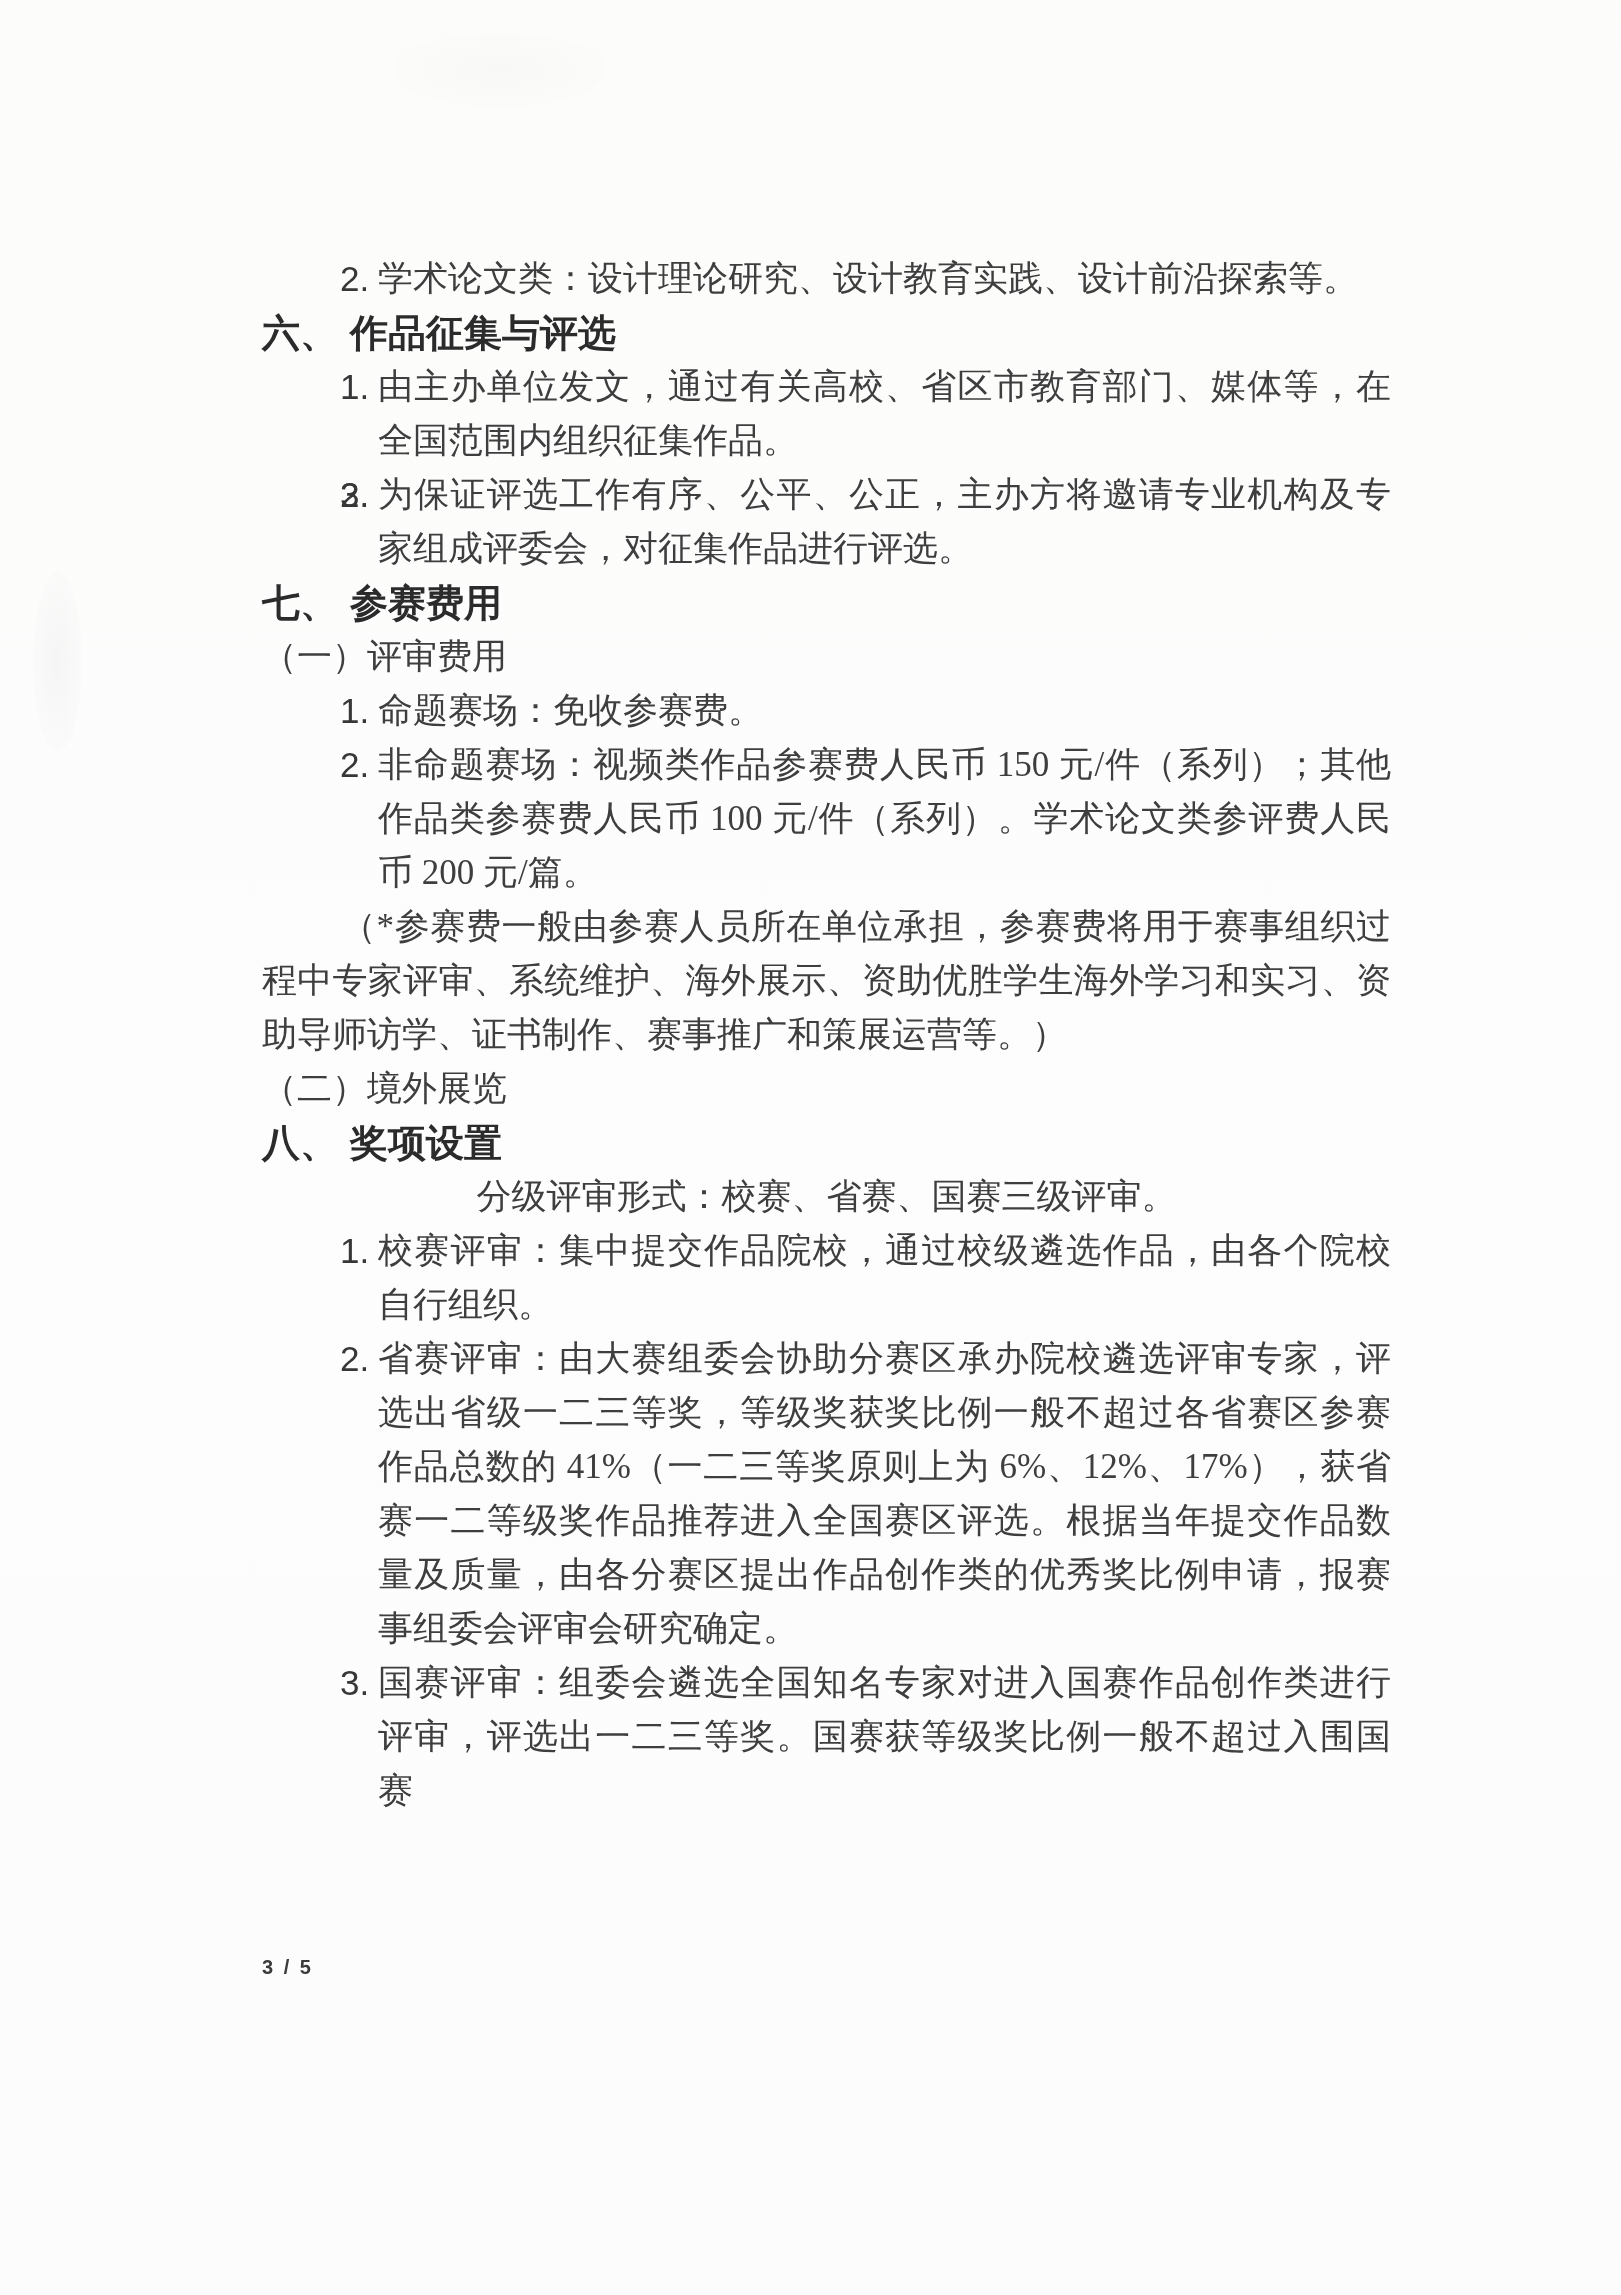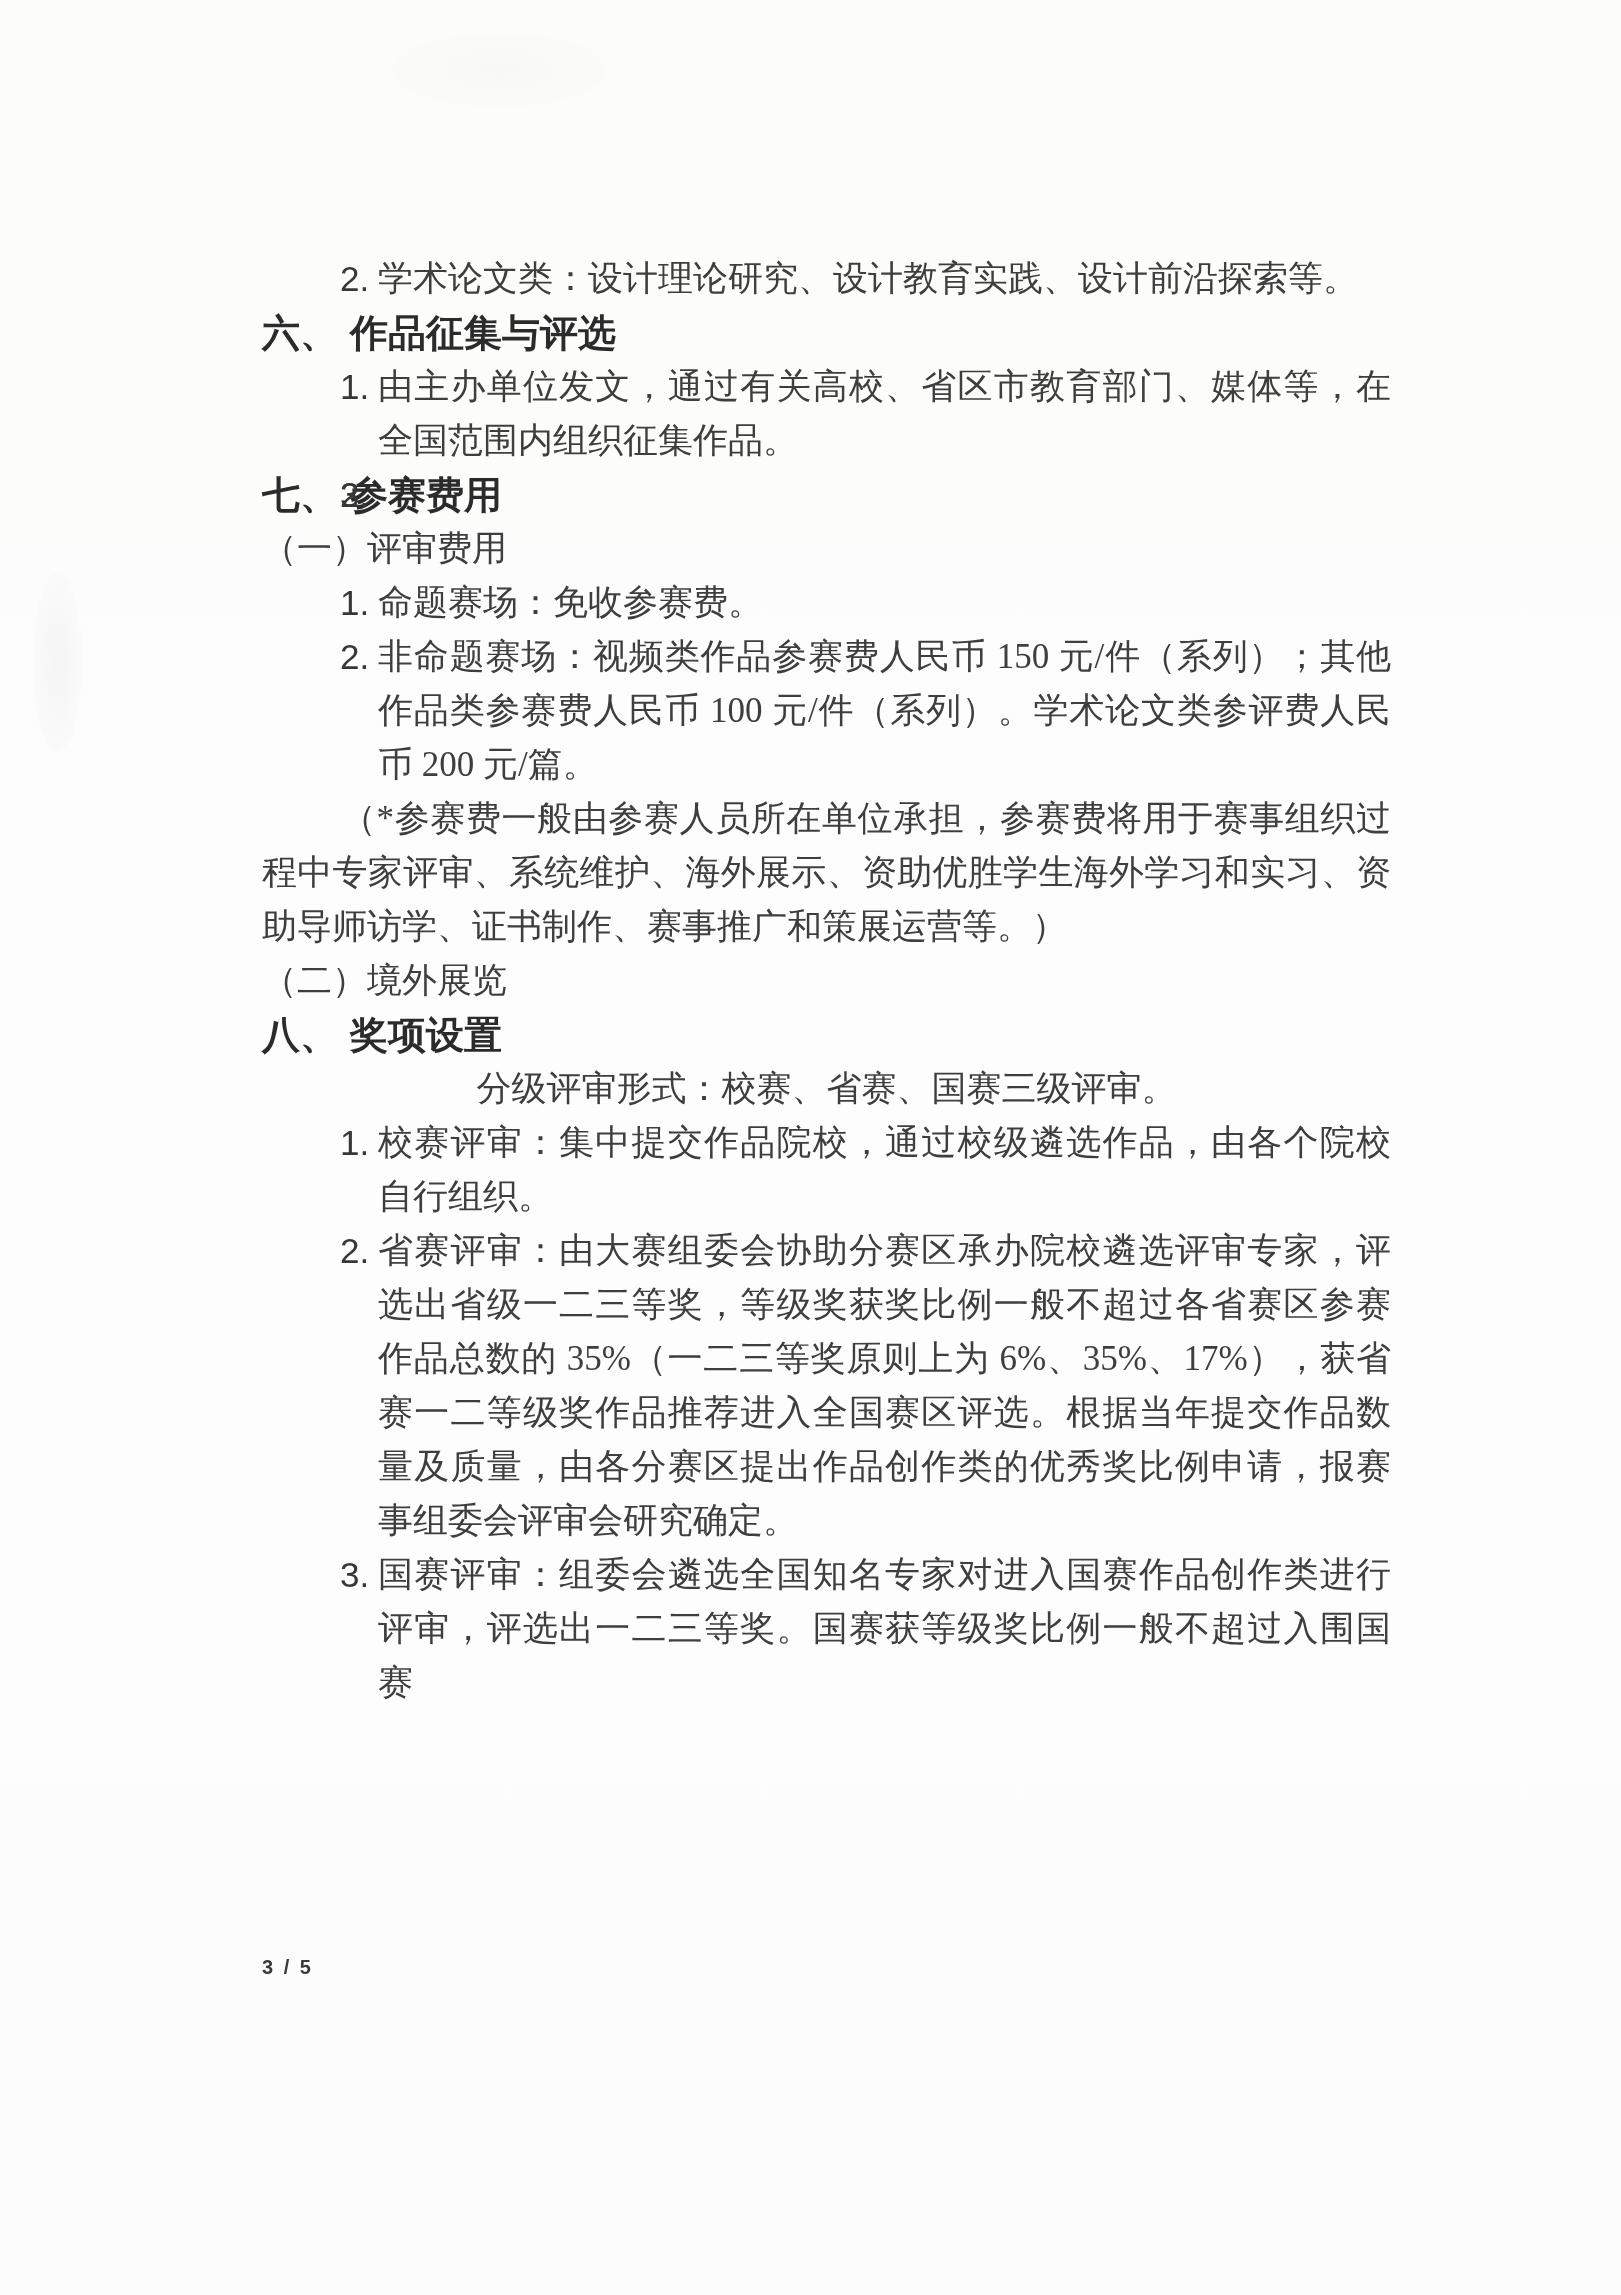--- a/index.html
+++ b/index.html
@@ -82,21 +82,21 @@
 
     <div class="li">
       <span class="num">1.</span><span>由主办单位发文，通过有关高校、省区市教育部门、媒体等，在全国范围内组织征集作品。</span>
     </div>
 
     <div class="li">
       <span class="num">2.</span>
     </div>
 
     <div class="li">
-      <span class="num">3.</span>
+      <span class="num">3.</span><span>为保证评选工作有序、公平、公正，主办方将邀请专业机构及专家组成评委会，对征集作品进行评选。</span>
     </div>
 
     <div class="h">
       <span class="hnum">七、</span><span>参赛费用</span>
     </div>
 
     <div class="sub">（一）评审费用</div>
 
     <div class="li">
       <span class="num">1.</span><span>命题赛场：免收参赛费。</span>
@@ -115,21 +115,21 @@
       <span class="hnum">八、</span><span>奖项设置</span>
     </div>
 
     <div class="plain">分级评审形式：校赛、省赛、国赛三级评审。</div>
 
     <div class="li">
       <span class="num">1.</span><span>校赛评审：集中提交作品院校，通过校级遴选作品，由各个院校自行组织。</span>
     </div>
 
     <div class="li">
-      <span class="num">2.</span><span>省赛评审：由大赛组委会协助分赛区承办院校遴选评审专家，评选出省级一二三等奖，等级奖获奖比例一般不超过各省赛区参赛作品总数的 35%（一二三等奖原则上为 6%、35%、17%），获省赛一二等级奖作品推荐进入全国赛区评选。根据当年提交作品数量及质量，由各分赛区提出作品创作类的优秀奖比例申请，报赛事组委会评审会研究确定。</span>
+      <span class="num">2.</span><span>省赛评审：由大赛组委会协助分赛区承办院校遴选评审专家，评选出省级一二三等奖，等级奖获奖比例一般不超过各省赛区参赛作品总数的 41%（一二三等奖原则上为 6%、12%、17%），获省赛一二等级奖作品推荐进入全国赛区评选。根据当年提交作品数量及质量，由各分赛区提出作品创作类的优秀奖比例申请，报赛事组委会评审会研究确定。</span>
     </div>
 
     <div class="li">
       <span class="num">3.</span><span>国赛评审：组委会遴选全国知名专家对进入国赛作品创作类进行评审，评选出一二三等奖。国赛获等级奖比例一般不超过入围国赛</span>
     </div>
 
   </div>
 
   <div class="footer">3 / 5</div>
 </div>

